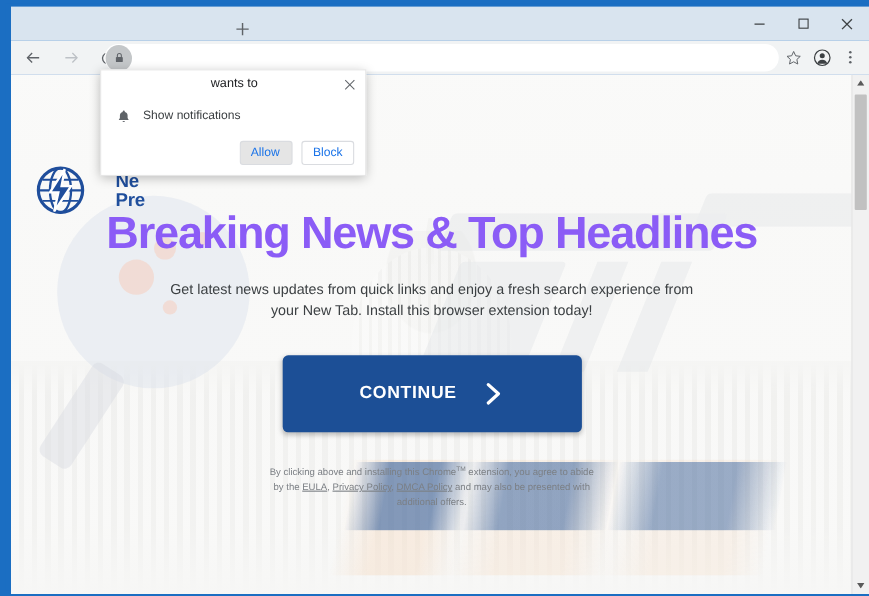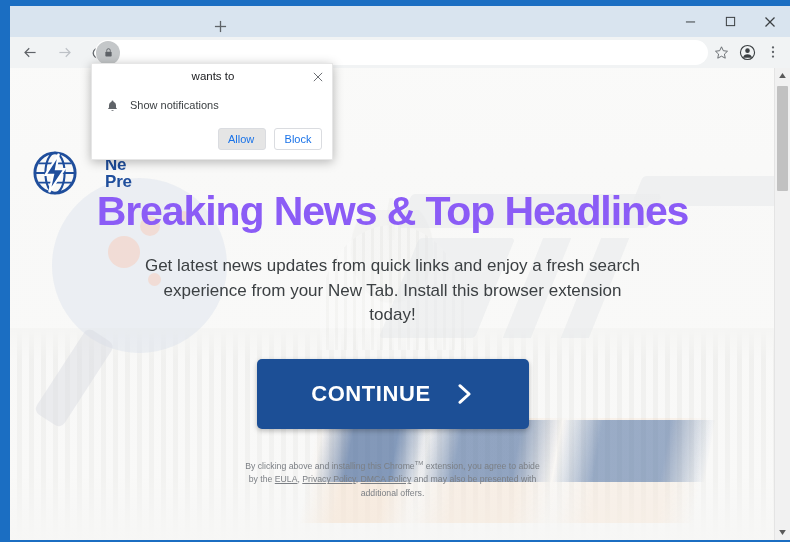--- a/index.html
+++ b/index.html
@@ -163,30 +163,30 @@
   
   .hero{
     position:absolute;left:0;top:0;width:765px;height:472px;
     display:flex;flex-direction:column;align-items:center;
   }
   .headline{
     margin-top:120px;font-size:41px;font-weight:800;color:#8b5cf6;
     letter-spacing:-1.1px;white-space:nowrap;
   }
   .subhead{
-    margin-top:19px;width:500px;text-align:center;font-size:17px;
+    margin-top:19px;width:500px;text-align:center;font-size:13px;
     color:#3c4043;line-height:1.45;
   }
   .cta{
     margin-top:31px;width:272px;height:70px;background:#1c4f96;
     border-radius:5px;display:flex;align-items:center;justify-content:center;
     box-shadow:0 2px 5px rgba(0,0,0,.25);
   }
   .cta-label{
-    font-size:22px;font-weight:700;color:#ffffff;letter-spacing:.6px;
+    font-size:16px;font-weight:700;color:#ffffff;letter-spacing:.6px;
   }
   .cta-arrow{margin-left:24px;display:flex;align-items:center;}
   .fineprint{
     margin-top:30px;width:300px;text-align:center;font-size:8.7px;
     color:#7b7f84;line-height:1.55;
   }
   .fineprint a{color:#7b7f84;text-decoration:underline;}
   .fineprint sup{font-size:6px;}
   
   .sbar{

